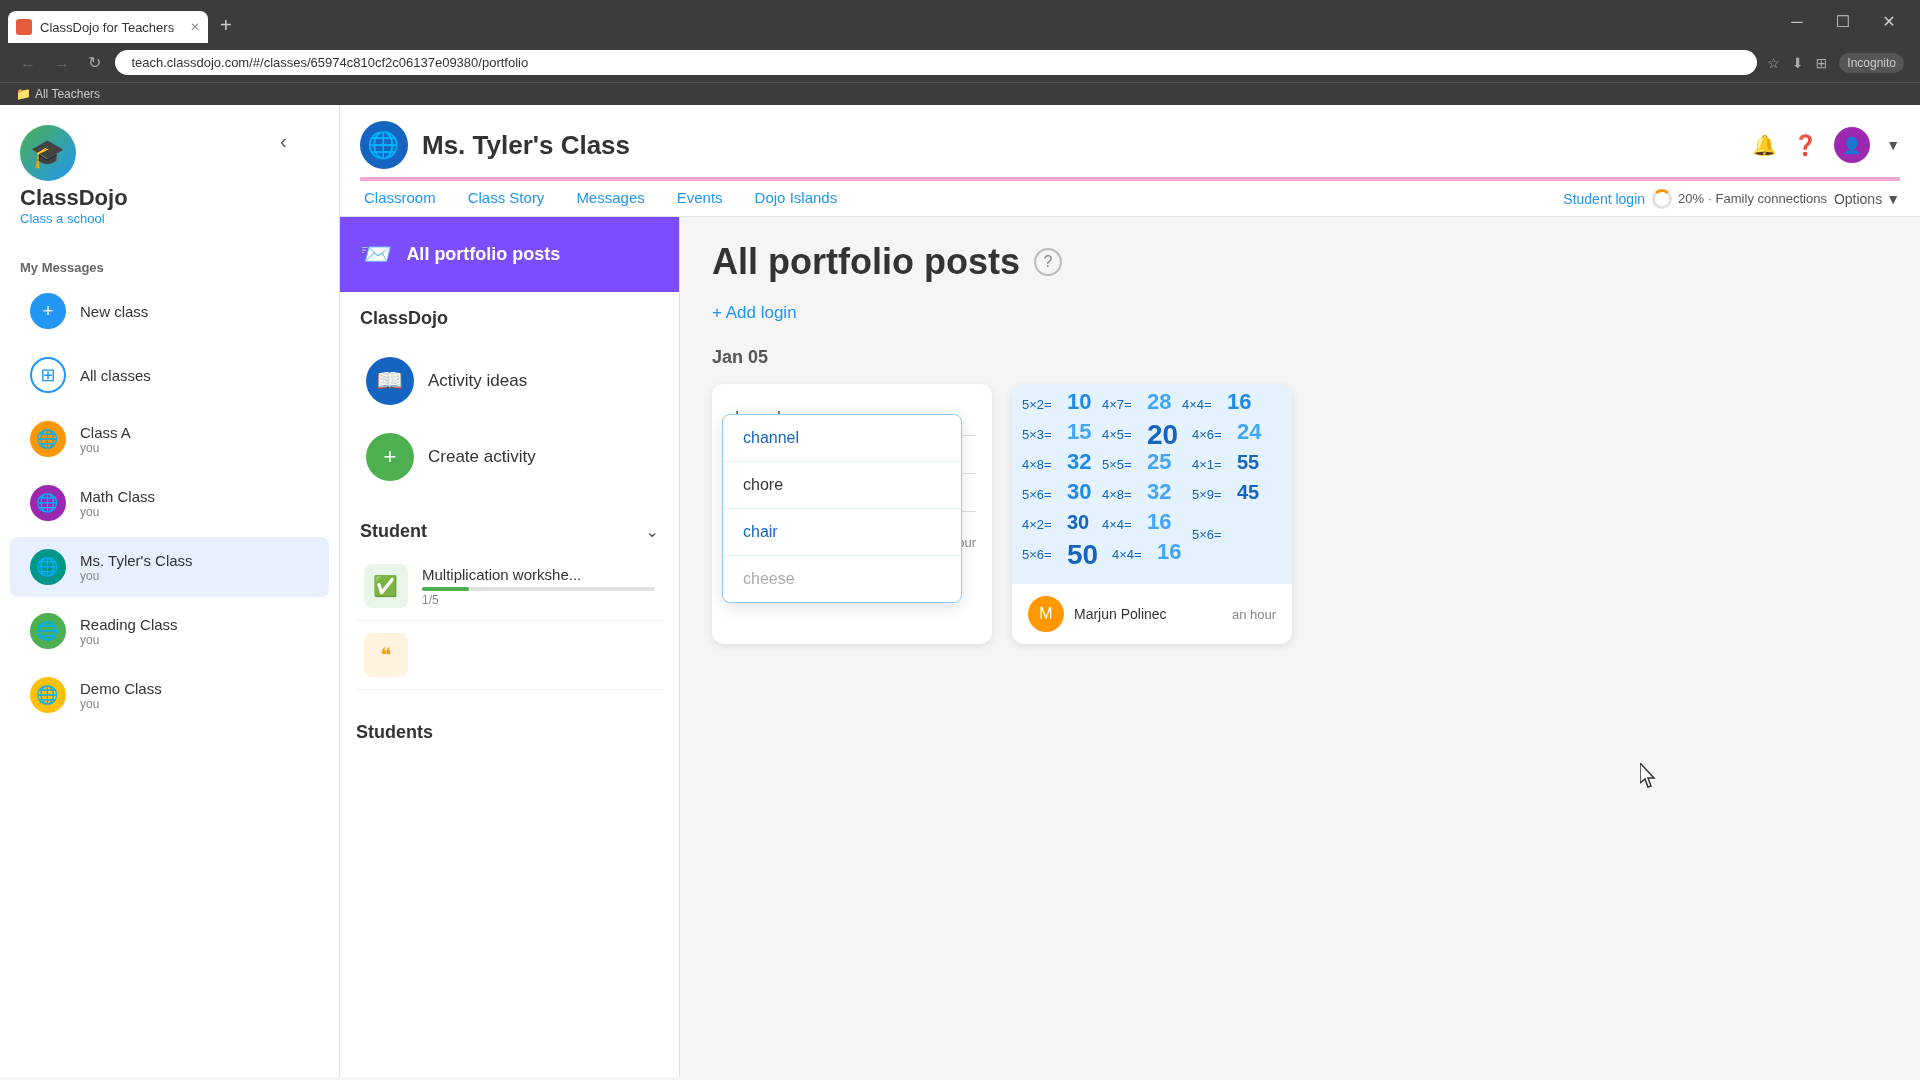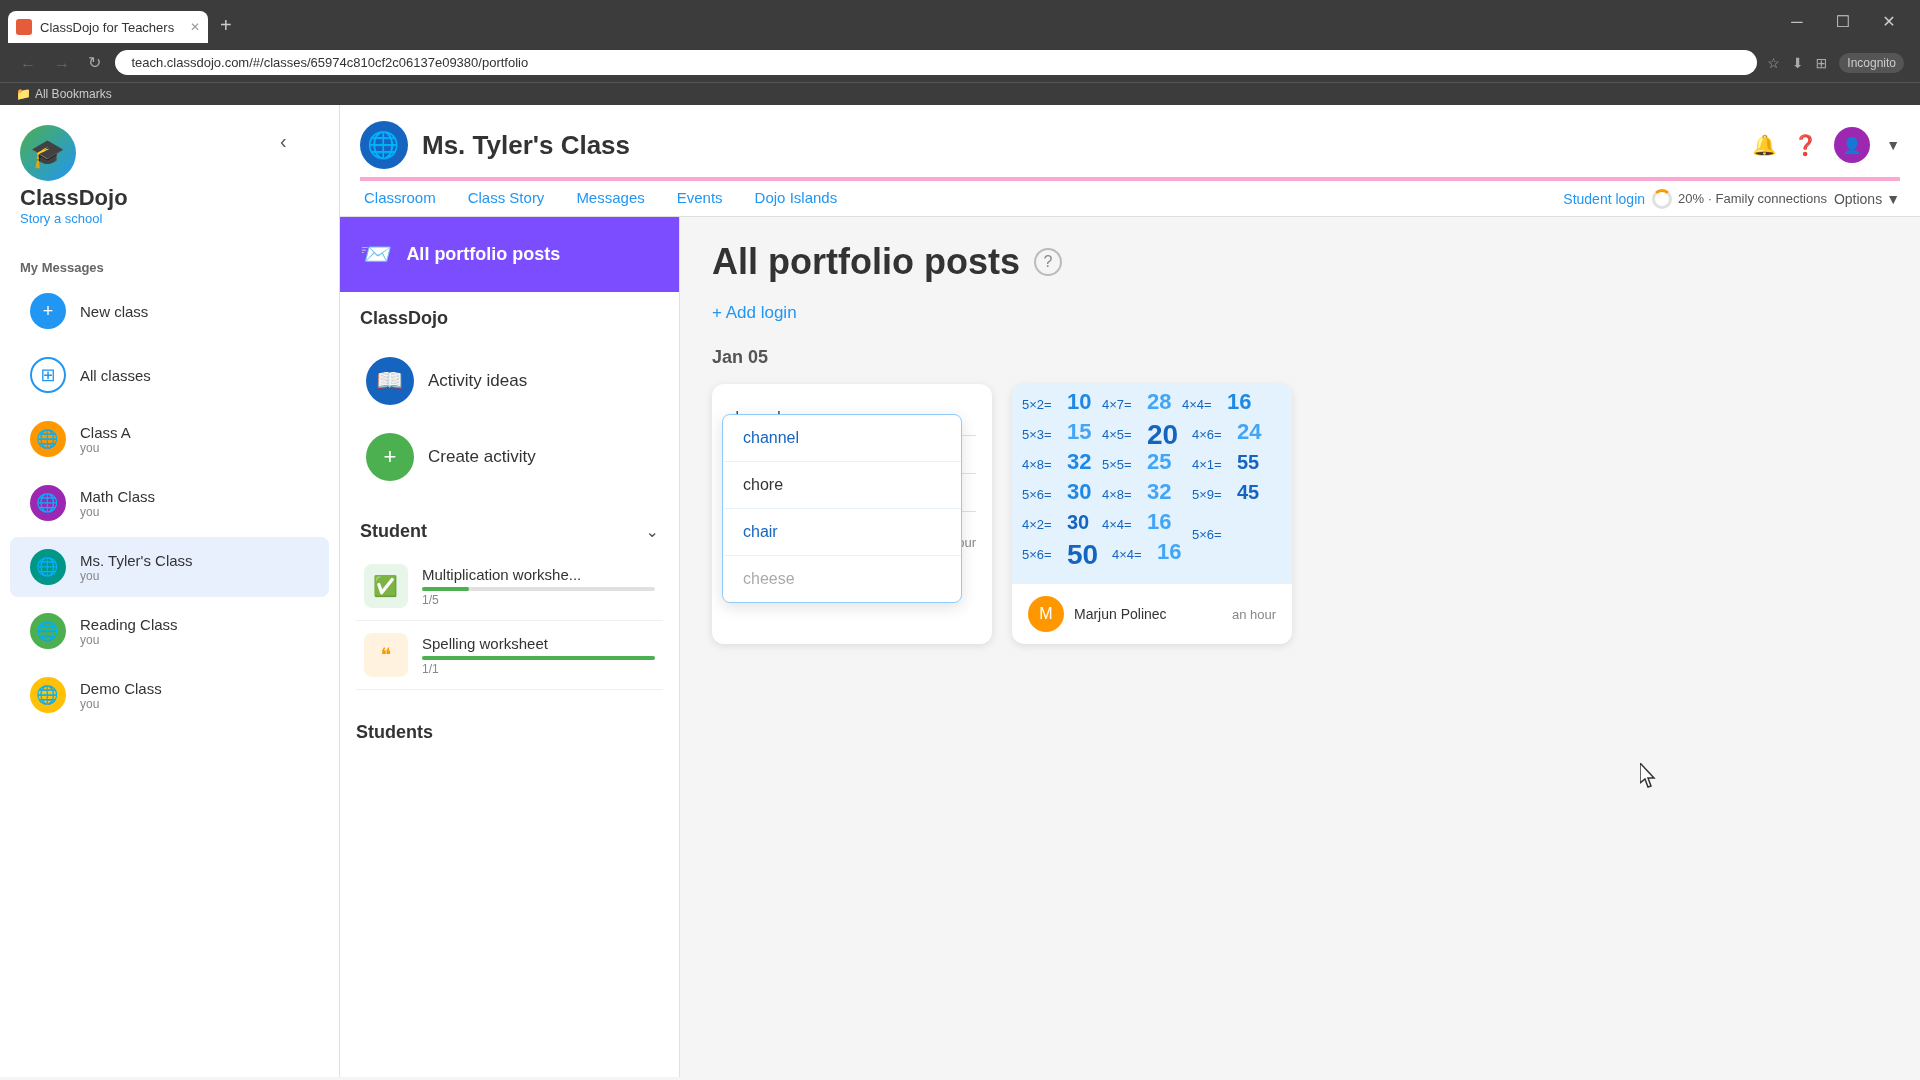--- a/index.html
+++ b/index.html
@@ -158,33 +158,33 @@
   <input class="address-input" value="teach.classdojo.com/#/classes/65974c810cf2c06137e09380/portfolio" style="">
   <div class="address-icons">
     <span>☆</span>
     <span>⬇</span>
     <span>⊞</span>
     <span style="font-size:12px;background:#555;color:#ccc;padding:3px 8px;border-radius:12px;">Incognito</span>
   </div>
 </div>
 <div class="bookmarks-bar">
   <span>📁</span>
-  <span>All Bookmarks</span>
+  <span>All Teachers</span>
 </div>
 
 <div class="app">
 
   <div class="sidebar">
     <div class="sidebar-header">
       <div class="sidebar-logo">
         <div class="logo-img">🎓</div>
         <button style="position:absolute;left:280px;top:130px;background:none;border:none;font-size:20px;color:#555;cursor:pointer;">‹</button>
       </div>
       <div class="sidebar-brand">ClassDojo</div>
-      <div class="sidebar-subtitle">Story a school</div>
+      <div class="sidebar-subtitle">Class a school</div>
     </div>
 
     <div class="sidebar-section-label">My Messages</div>
 
     <div class="sidebar-item">
       <div class="sidebar-item-icon icon-blue">+</div>
       <span class="sidebar-item-label">New class</span>
     </div>
 
     <div class="sidebar-item">
@@ -305,27 +305,20 @@
               <div class="worksheet-title">Multiplication workshe...</div>
               <div class="worksheet-progress">
                 <div class="worksheet-bar" style="width:20%"></div>
               </div>
               <div class="worksheet-count">1/5</div>
             </div>
           </div>
 
           <div class="worksheet-item">
             <div class="worksheet-icon orange">❝</div>
-            <div class="worksheet-info">
-              <div class="worksheet-title">Spelling worksheet</div>
-              <div class="worksheet-progress">
-                <div class="worksheet-bar" style="width:100%"></div>
-              </div>
-              <div class="worksheet-count">1/1</div>
-            </div>
           </div>
         </div>
 
         <div class="students-section">
           <div class="students-title">Students</div>
         </div>
       </div>
 
       <div class="portfolio-main">
         <div class="portfolio-main-header">

